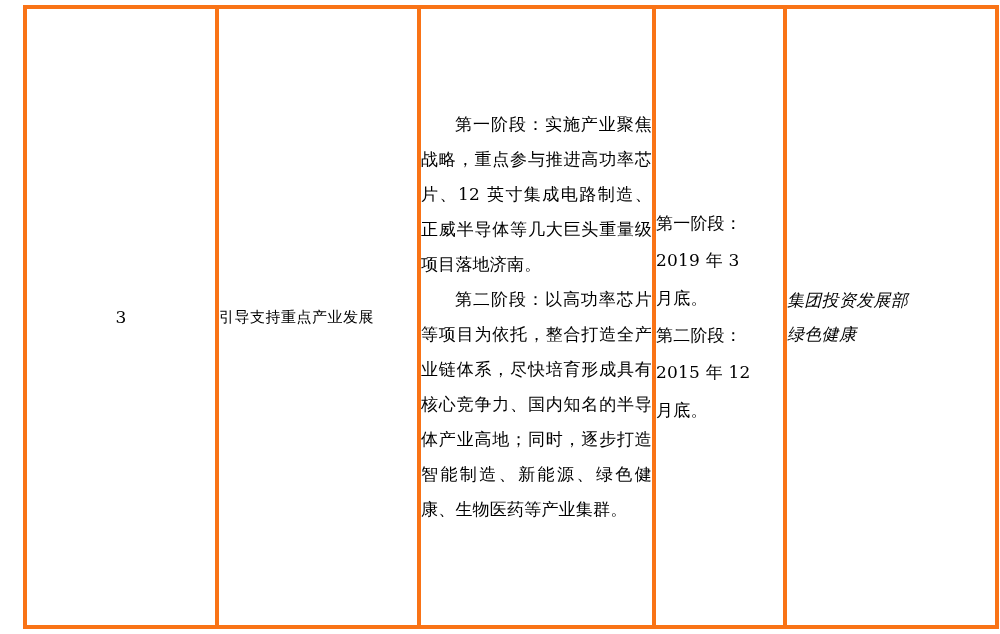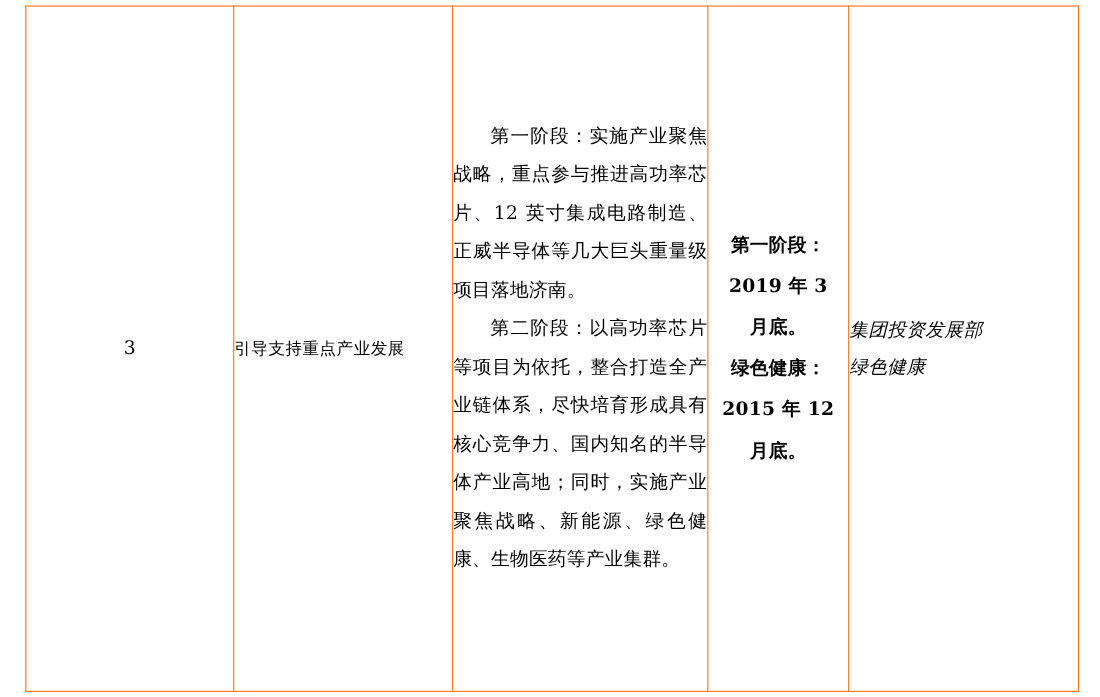--- a/index.html
+++ b/index.html
@@ -23,21 +23,21 @@
   .doc-table {
     position: absolute;
     left: 23px;
     top: 5px;
     width: 952px;
     height: 624px;
     border-collapse: collapse;
     table-layout: fixed;
   }
   .doc-table td {
-    border: 1px solid #f97316;
+    border: 4px solid #f97316;
     vertical-align: middle;
     padding: 0;
   }
   .col-index   { width: 188px; }
   .col-task    { width: 198px; }
   .col-detail  { width: 231px; }
   .col-time    { width: 127px; }
   .col-owner   { width: 208px; font-style: italic; }
 
   .cell-index {
@@ -64,23 +64,22 @@
   .cell-detail p {
     margin: 0;
     text-indent: 2em;
     text-align: justify;
     text-justify: inter-ideograph;
   }
   .cell-time {
     font-size: 17px;
     line-height: 2.2;
     padding: 0 6px 0 8px;
-    text-align: center;
+    text-align: left;
     letter-spacing: 0.2px;
-    font-weight: bold;
   }
   .cell-time p {
     margin: 0;
   }
   .cell-owner {
     font-size: 17px;
     line-height: 2.0;
     padding: 0 8px 0 14px;
     text-align: left;
     letter-spacing: 0.3px;
@@ -97,27 +96,27 @@
     <tbody>
       <tr>
         <td class="col-index cell-index">
           <span>3</span>
         </td>
         <td class="col-task cell-task">
           <span>引导支持重点产业发展</span>
         </td>
         <td class="col-detail cell-detail">
           <p>第一阶段：实施产业聚焦战略，重点参与推进高功率芯片、12 英寸集成电路制造、正威半导体等几大巨头重量级项目落地济南。</p>
-          <p>第二阶段：以高功率芯片等项目为依托，整合打造全产业链体系，尽快培育形成具有核心竞争力、国内知名的半导体产业高地；同时，实施产业聚焦战略、新能源、绿色健康、生物医药等产业集群。</p>
+          <p>第二阶段：以高功率芯片等项目为依托，整合打造全产业链体系，尽快培育形成具有核心竞争力、国内知名的半导体产业高地；同时，逐步打造智能制造、新能源、绿色健康、生物医药等产业集群。</p>
         </td>
         <td class="col-time cell-time">
           <p>第一阶段：</p>
           <p>2019 年 3</p>
           <p>月底。</p>
-          <p>绿色健康：</p>
+          <p>第二阶段：</p>
           <p>2015 年 12</p>
           <p>月底。</p>
         </td>
         <td class="col-owner cell-owner">
           <p>集团投资发展部</p>
           <p>绿色健康</p>
         </td>
       </tr>
     </tbody>
   </table>

